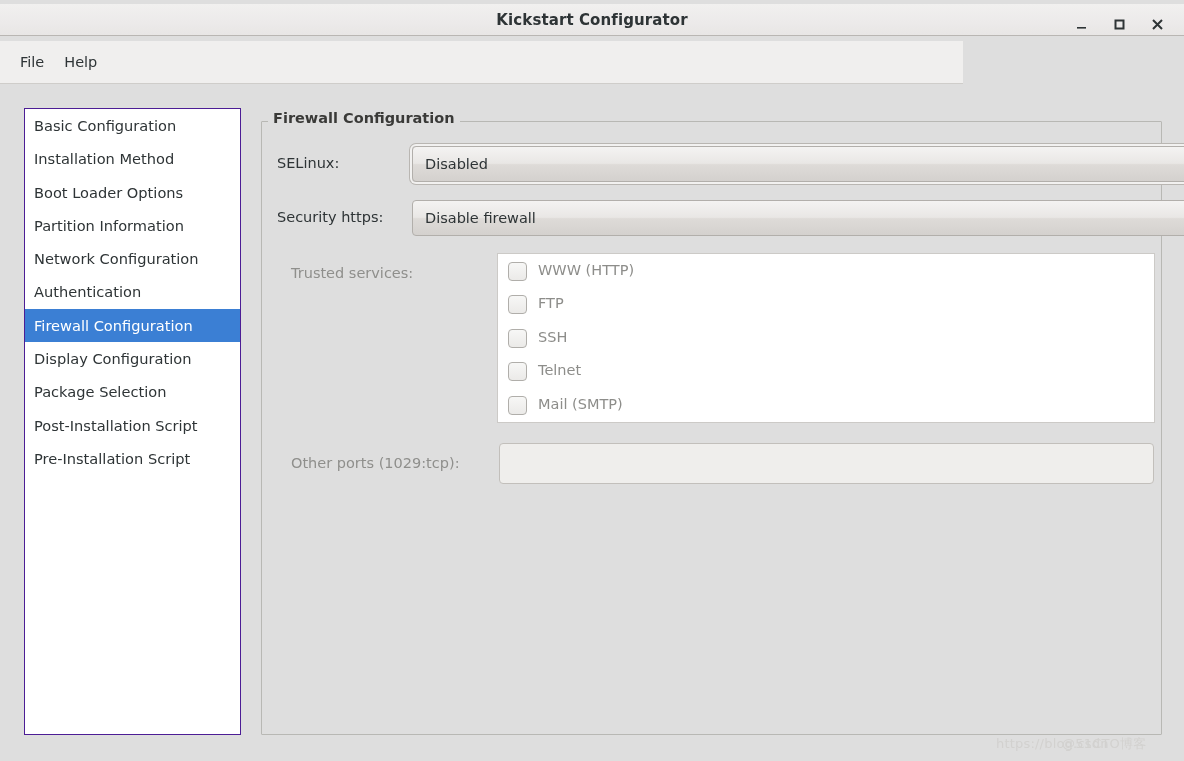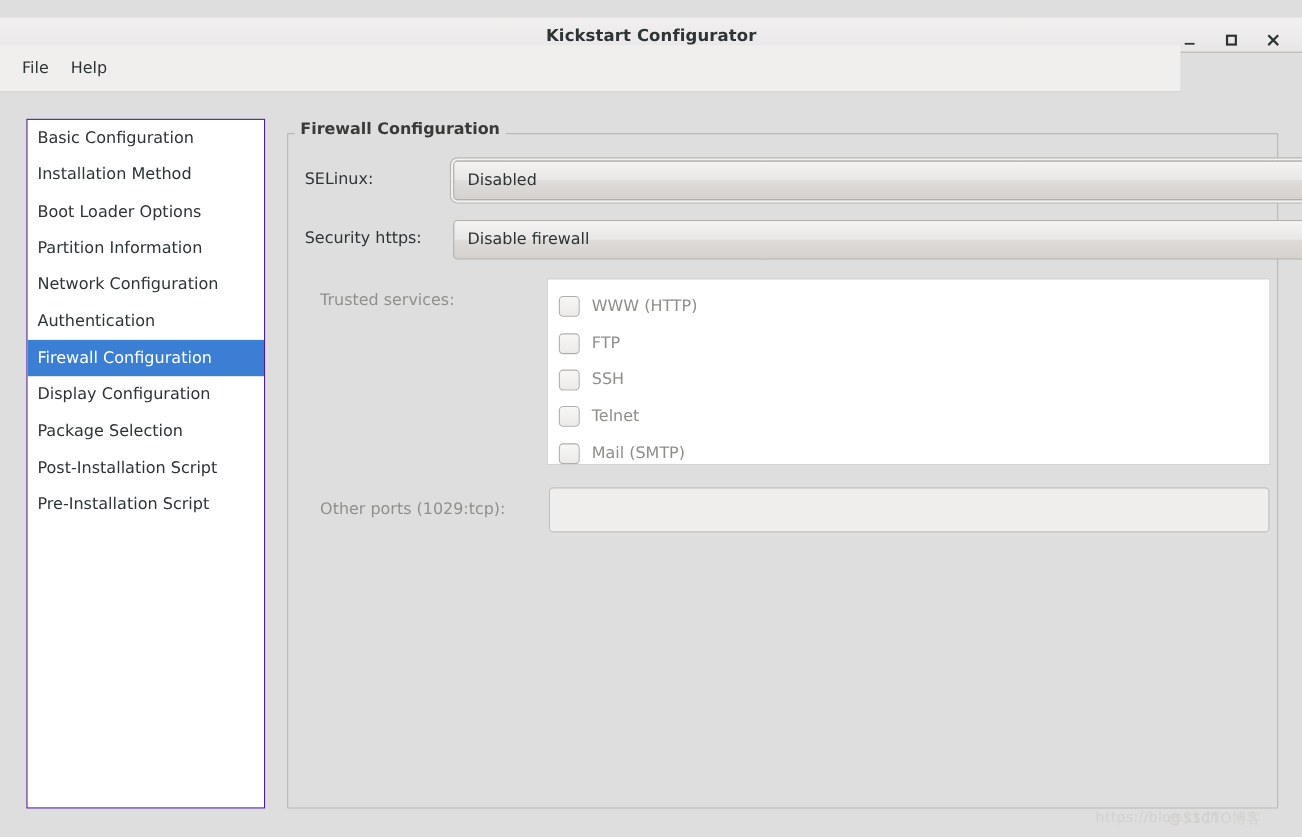--- a/index.html
+++ b/index.html
@@ -11,21 +11,21 @@
     font-family: "DejaVu Sans", "Liberation Sans", sans-serif;
   }
   body {
     background: #dedede;
     position: relative;
   }
 
   
   #titlebar {
     position: absolute;
-    left: 0; top: 16px;
+    left: 0; top: 4px;
     width: 1184px; height: 32px;
     background: linear-gradient(to bottom, #f1f0ef 0%, #eceaea 60%, #e8e6e5 100%);
     border-bottom: 1px solid #b9b6b3;
     display: flex;
     align-items: center;
     justify-content: center;
   }
   #window-title {
     font-size: 15px;
     font-weight: bold;
@@ -45,21 +45,21 @@
     color: #2e3436;
     font-size: 15px;
     line-height: 1;
   }
   .winbtn svg { display: block; }
 
   
   #menubar {
     position: absolute;
     left: 0; top: 41px;
-    width: 1073px; height: 43px;
+    width: 963px; height: 43px;
     background: #f0efee;
     border-bottom: 1px solid #cfcdca;
     display: flex;
     align-items: center;
     padding-left: 10px;
   }
   .menu-item {
     font-size: 14.5px;
     color: #2e3436;
     padding: 4px 10px;
@@ -150,21 +150,20 @@
     left: 497px; top: 253px;
     width: 658px; height: 170px;
     background: #ffffff;
     border: 1px solid #cccac7;
     padding: 8px 0 0 0;
     overflow: hidden;
   }
   .svc-row {
     height: 33.4px;
     display: flex;
-    align-items: center;
     padding-left: 10px;
   }
   .checkbox {
     width: 19px; height: 19px;
     border: 1px solid #b0aeaa;
     border-radius: 4px;
     background: linear-gradient(to bottom, #f7f7f6, #ebeae8);
     margin-right: 11px;
     flex: none;
   }

